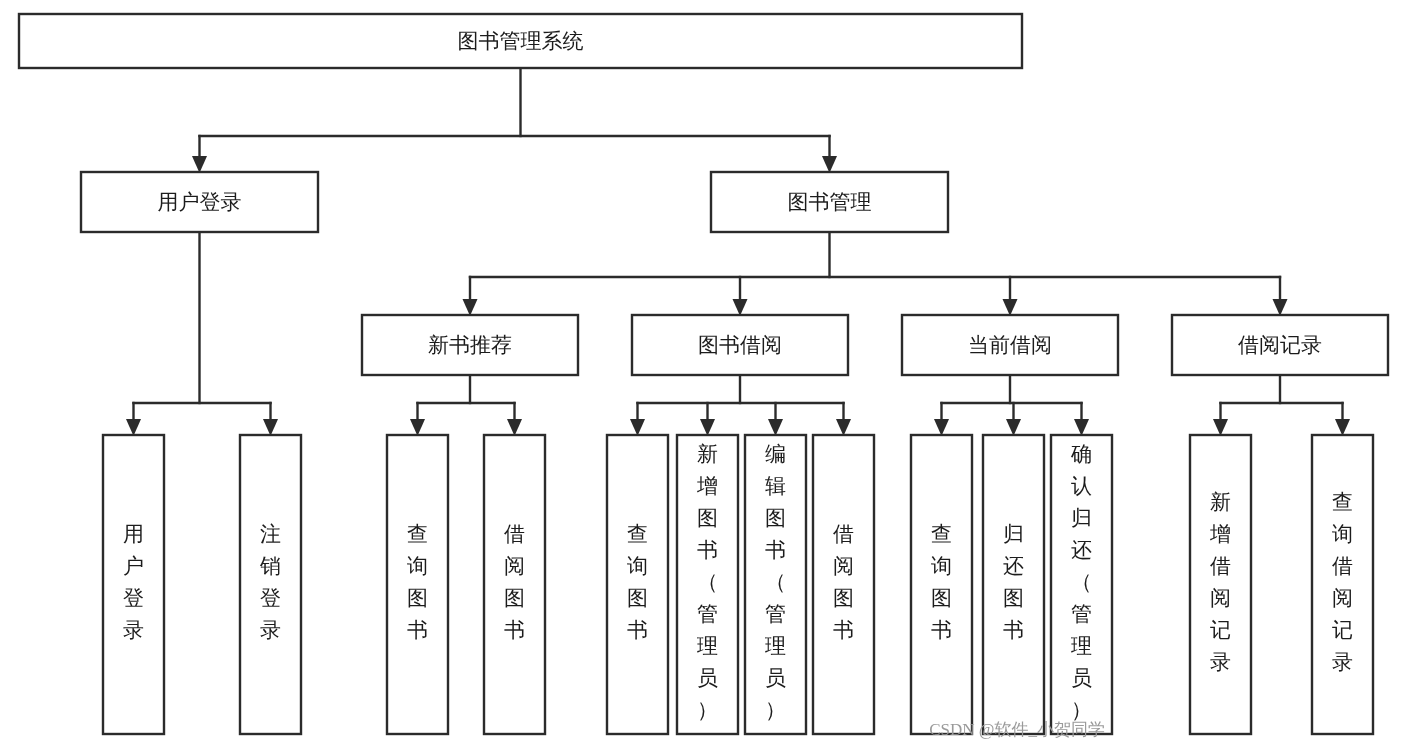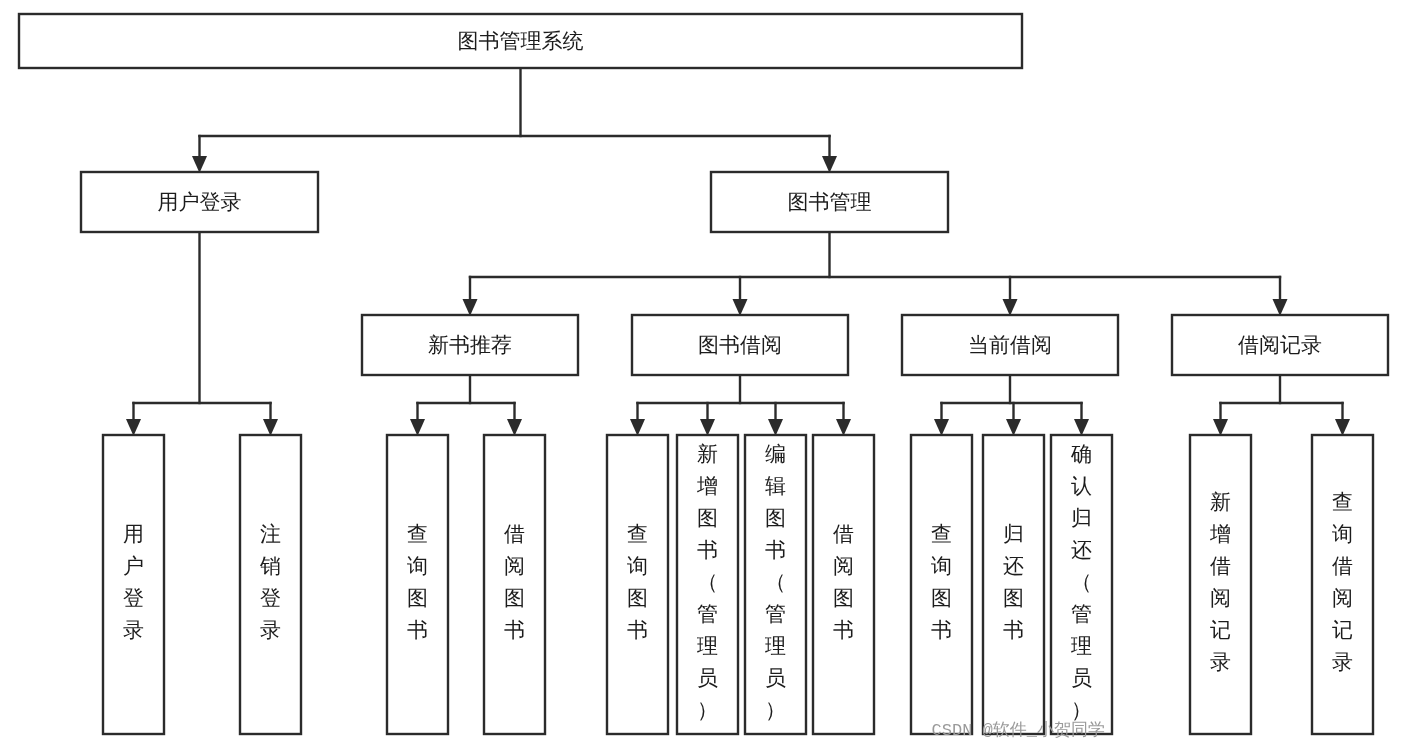--- a/index.html
+++ b/index.html
@@ -46,21 +46,21 @@
     stroke-linecap: square;
   }
   .arrow-head {
     fill: #2b2b2b;
     stroke: none;
   }
   .watermark {
     position: absolute;
     right: 10px;
     bottom: 6px;
-    font-family: Liberation Mono, monospace;
+    font-family: Liberation Serif, serif;
     font-size: 17px;
     color: #9a9a9a;
     white-space: nowrap;
     user-select: none;
     margin-left: 32px;
   }
 </style>
 </head>
 <body>
 

